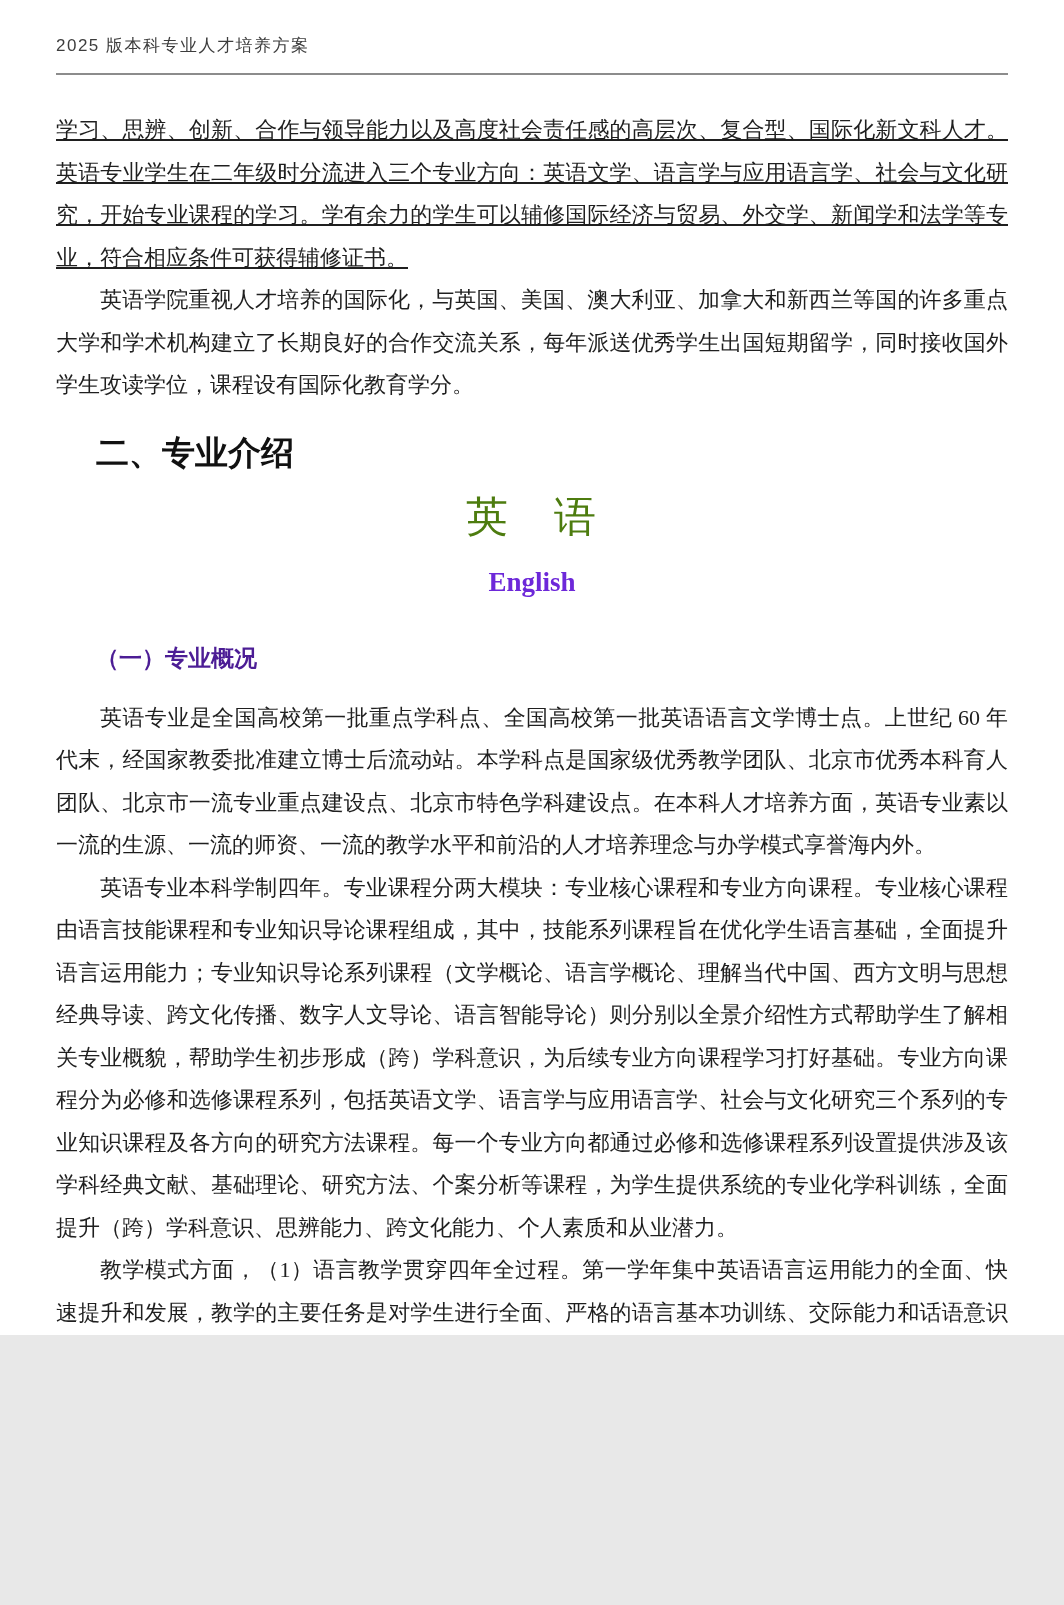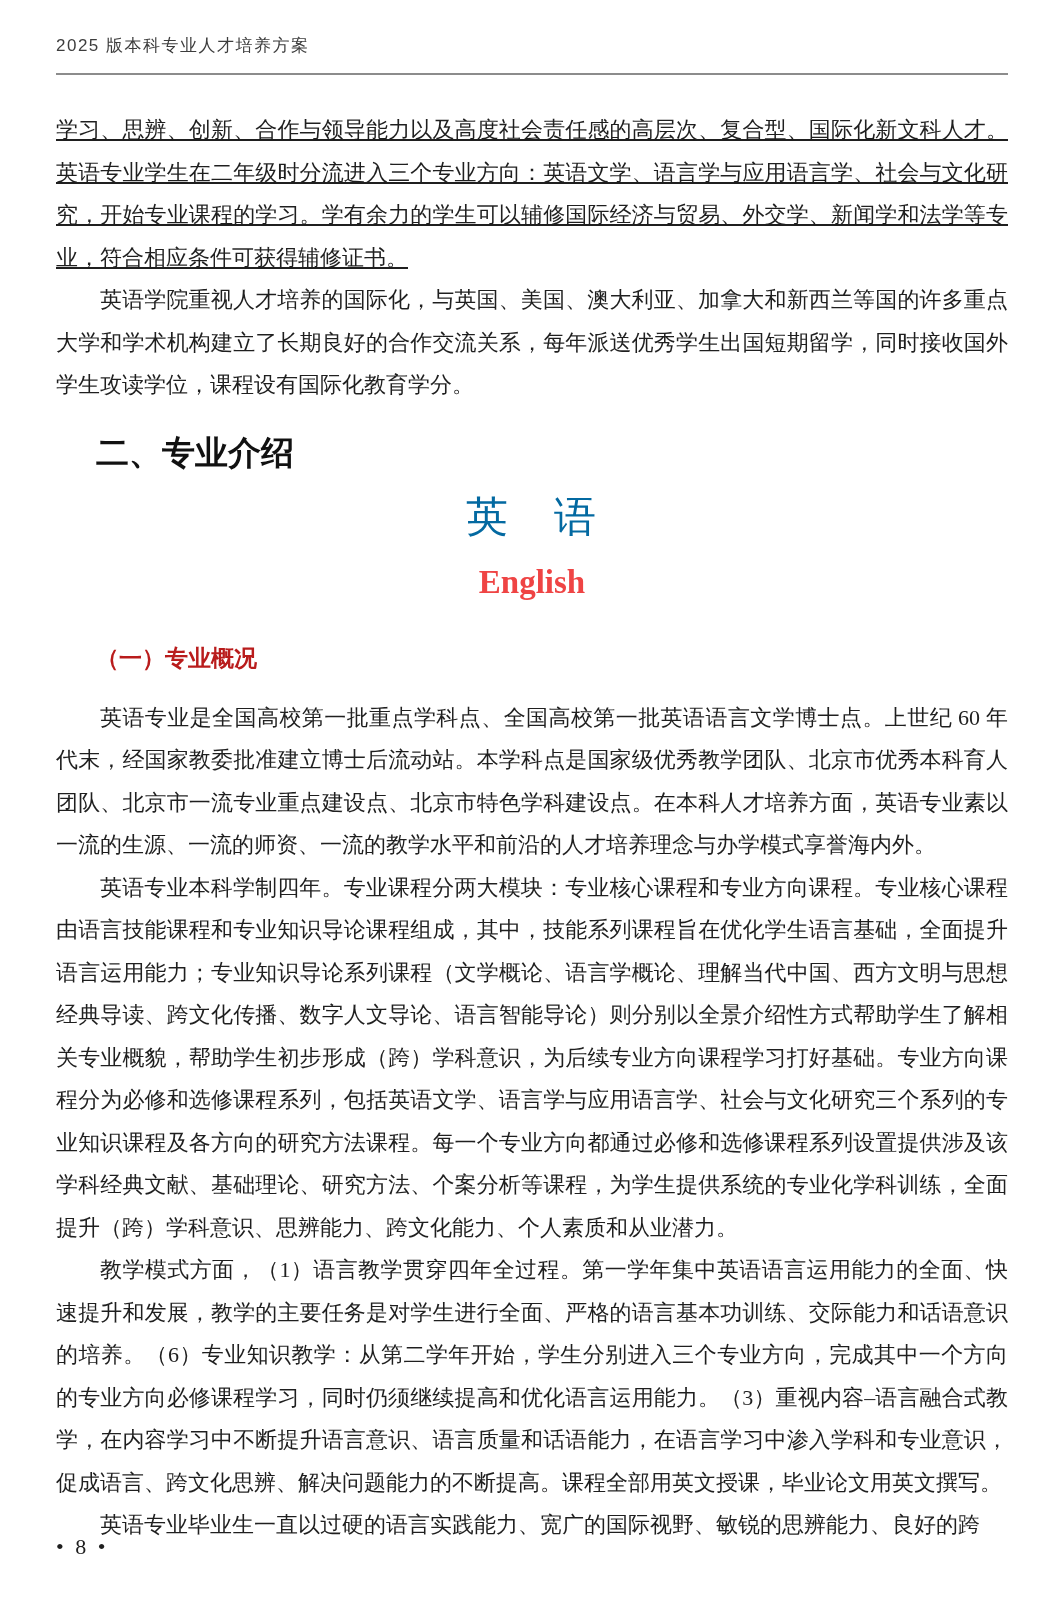--- a/index.html
+++ b/index.html
@@ -3,21 +3,21 @@
 <meta charset="utf-8">
 <style>
   html, body {
     margin: 0;
     padding: 0;
     background: #e8e8e8;
   }
   .page {
     position: relative;
     width: 1064px;
-    height: 1605px;
+    height: 1335px;
     margin: 0 auto;
     background: #ffffff;
     box-sizing: border-box;
     padding: 30px 56px 0 56px;
     overflow: hidden;
     color: #1f1f1f;
   }
   
   .doc-header-title {
     font-family: "Liberation Sans", "DejaVu Sans", sans-serif;
@@ -58,39 +58,39 @@
     text-align: left;
     color: #111111;
   }
   .major-title-cn {
     margin: 16px 0 0 0;
     font-size: 42px;
     line-height: 56px;
     font-weight: normal;
     text-align: center;
     letter-spacing: 2px;
-    color: #0369a1;
+    color: #4d7c0f;
   }
   .major-title-en {
     margin: 14px 0 0 0;
     font-family: "Liberation Serif", "DejaVu Serif", serif;
-    font-size: 33px;
+    font-size: 27px;
     line-height: 46px;
     font-weight: bold;
     text-align: center;
-    color: #ef4444;
+    color: #6d28d9;
   }
   .subsection-heading {
     margin: 36px 0 12px 40px;
     font-family: "Liberation Sans", "DejaVu Sans", sans-serif;
     font-size: 23px;
     line-height: 34px;
     font-weight: bold;
     text-align: left;
-    color: #b91c1c;
+    color: #4c1d95;
   }
   .first-body-after-heading {
     margin-top: 22px !important;
   }
   
   .doc-footer {
     position: absolute;
     left: 56px;
     top: 1534px;
     font-family: "Liberation Serif", "DejaVu Serif", serif;

